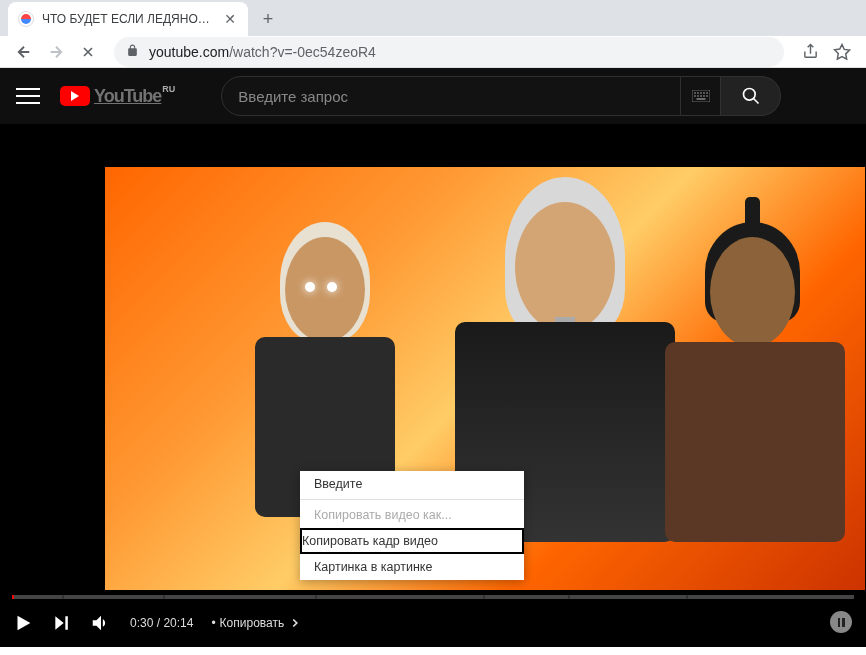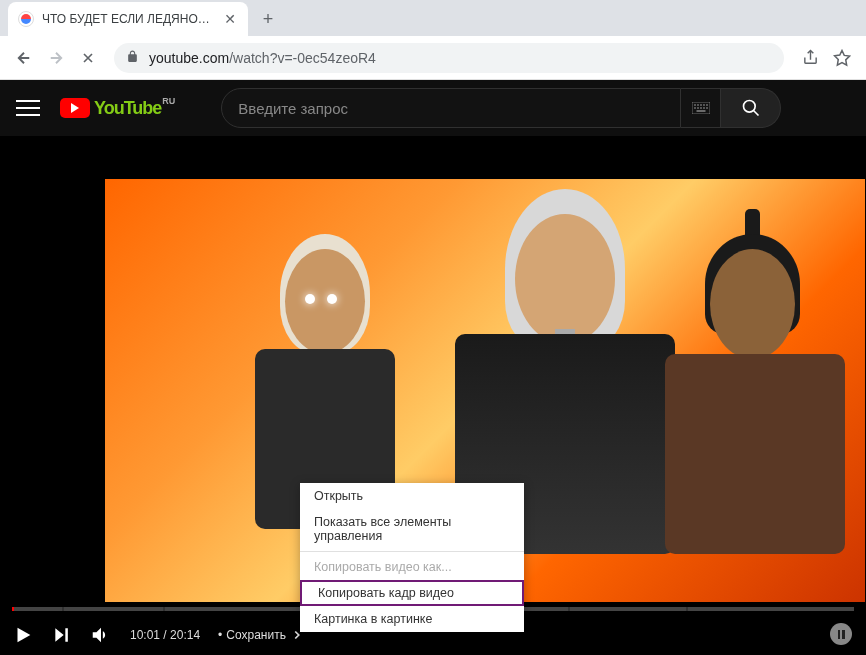--- a/index.html
+++ b/index.html
@@ -8,38 +8,38 @@
     
     .browser-chrome { background: #dee1e6; }
     .tab-bar { height: 36px; display: flex; align-items: flex-end; padding: 0 8px; }
     .tab { background: #fff; height: 34px; border-radius: 8px 8px 0 0; display: flex; align-items: center; padding: 0 10px; width: 240px; gap: 8px; }
     .tab-favicon { width: 16px; height: 16px; border-radius: 50%; background: #fff; display: flex; align-items: center; justify-content: center; border: 1px solid #ddd; }
     .tab-favicon-inner { width: 10px; height: 10px; border-radius: 50%; background: linear-gradient(to bottom, #ff4444 50%, #4488ff 50%); }
     .tab-title { font-size: 12px; color: #3c4043; white-space: nowrap; overflow: hidden; text-overflow: ellipsis; flex: 1; }
     .tab-close { width: 16px; height: 16px; display: flex; align-items: center; justify-content: center; cursor: pointer; color: #5f6368; font-size: 14px; }
     .new-tab { width: 28px; height: 28px; display: flex; align-items: center; justify-content: center; color: #5f6368; font-size: 18px; margin-left: 6px; margin-bottom: 3px; cursor: pointer; }
     
-    .toolbar { background: #fff; height: 44px; display: flex; align-items: center; padding: 0 10px; gap: 4px; border-bottom: 1px solid #e0e0e0; }
+    .toolbar { background: #fff; height: 32px; display: flex; align-items: center; padding: 0 10px; gap: 4px; border-bottom: 1px solid #e0e0e0; }
     .toolbar-btn { width: 28px; height: 28px; display: flex; align-items: center; justify-content: center; color: #5f6368; cursor: pointer; border-radius: 50%; }
     .toolbar-btn.disabled { color: #bdc1c6; }
     .address-bar { flex: 1; height: 30px; background: #f1f3f4; border-radius: 15px; display: flex; align-items: center; padding: 0 12px; gap: 10px; margin: 0 8px; }
     .lock-icon { color: #5f6368; font-size: 13px; }
     .url-text { font-size: 14px; color: #202124; flex: 1; }
     .url-text .domain { color: #202124; }
     .url-text .path { color: #5f6368; }
     .toolbar-right { display: flex; gap: 4px; }
     
     
     .yt-header { background: #0f0f0f; height: 56px; display: flex; align-items: center; padding: 0 16px; gap: 20px; }
     .hamburger { width: 24px; height: 24px; display: flex; flex-direction: column; justify-content: center; gap: 5px; cursor: pointer; }
     .hamburger-line { height: 2px; background: #fff; }
     .yt-logo { display: flex; align-items: center; gap: 2px; position: relative; }
     .yt-logo-play { width: 30px; height: 20px; background: #ff0000; border-radius: 5px; display: flex; align-items: center; justify-content: center; }
     .yt-logo-triangle { width: 0; height: 0; border-left: 8px solid #fff; border-top: 5px solid transparent; border-bottom: 5px solid transparent; }
-    .yt-logo-text { color: #84cc16; font-weight: bold; font-size: 18px; letter-spacing: -1px; margin-left: 2px; }
+    .yt-logo-text { color: #737373; font-weight: bold; font-size: 18px; letter-spacing: -1px; margin-left: 2px; text-decoration: underline; }
     .yt-logo-ru { color: #aaa; font-size: 9px; position: absolute; top: -2px; right: -14px; font-weight: bold; }
     .search-wrap { flex: 1; display: flex; max-width: 560px; margin-left: 40px; }
     .search-box { flex: 1; height: 40px; background: #121212; border: 1px solid #303030; border-radius: 20px 0 0 20px; display: flex; align-items: center; padding: 0 16px; color: #888; font-size: 15px; }
     .keyboard-btn { width: 40px; height: 40px; background: #121212; border: 1px solid #303030; border-left: none; display: flex; align-items: center; justify-content: center; color: #888; }
     .search-btn { width: 60px; height: 40px; background: #222; border: 1px solid #303030; border-left: none; border-radius: 0 20px 20px 0; display: flex; align-items: center; justify-content: center; color: #fff; cursor: pointer; }
     
     
     .video-area { background: #000; height: 523px; position: relative; }
     .video-frame { position: absolute; left: 105px; top: 43px; width: 760px; height: 423px; background: linear-gradient(135deg, #ff6600 0%, #ff9933 30%, #ffcc66 50%, #ff6600 70%, #cc3300 100%); overflow: hidden; }
     
@@ -59,21 +59,21 @@
     .body2 { position: absolute; width: 220px; height: 220px; background: linear-gradient(#1a1a1a, #333); top: 150px; border-radius: 10px; }
     .body3 { position: absolute; width: 180px; height: 200px; background: #5a3825; top: 115px; border-radius: 10px; }
     .glow-eyes { position: absolute; width: 10px; height: 10px; background: #fff; border-radius: 50%; box-shadow: 0 0 8px #fff, 22px 0 0 #fff, 22px 0 8px #fff; left: 50px; top: 55px; }
     .beard { position: absolute; width: 20px; height: 60px; background: #aaa; left: 100px; top: 145px; border-radius: 0 0 10px 10px; }
     .hair3-pony { position: absolute; width: 15px; height: 60px; background: #1a1a1a; left: 80px; top: -30px; border-radius: 5px; }
     
     
     .context-menu { position: absolute; left: 300px; top: 347px; width: 224px; background: #fff; box-shadow: 0 2px 10px rgba(0,0,0,0.3); font-size: 12.5px; color: #333; z-index: 10; }
     .menu-item { padding: 6px 14px; cursor: pointer; }
     .menu-item.disabled { color: #aaa; }
-    .menu-item.highlighted { border: 2px solid #701a75; padding: 4px 16px; }
+    .menu-item.highlighted { border: 2px solid #000000; padding: 4px 0; }
     .menu-divider { height: 1px; background: #e0e0e0; margin: 2px 0; }
     
     
     .player-controls { position: absolute; bottom: 0; left: 0; right: 0; height: 52px; background: #000; }
     .progress-bar { height: 4px; background: #333; position: relative; margin: 0 12px; }
     .progress-segments { position: absolute; display: flex; width: 100%; height: 100%; gap: 2px; }
     .progress-seg { background: #444; height: 100%; }
     .progress-fill { position: absolute; left: 0; width: 2px; height: 100%; background: #ff0000; }
     .controls-row { display: flex; align-items: center; height: 48px; padding: 0 12px; gap: 18px; }
     .ctrl-btn { color: #fff; cursor: pointer; display: flex; align-items: center; }
@@ -193,22 +193,21 @@
       </div>
     <div class="char char3">
         <div class="hair3-pony"></div>
         <div class="hair3"></div>
         <div class="head"></div>
         <div class="body3"></div>
       </div>
   </div>
 
   <div class="context-menu">
-    <div class="menu-item">Открыть</div>
-    <div class="menu-item">Показать все элементы управления</div>
+    <div class="menu-item">Введите</div>
     <div class="menu-divider"></div>
     <div class="menu-item disabled">Копировать видео как...</div>
     <div class="menu-item highlighted">Копировать кадр видео</div>
     <div class="menu-item">Картинка в картинке</div>
 
   </div>
 
   <div class="player-controls">
     <div class="progress-bar">
       <div class="progress-segments">
@@ -232,24 +231,24 @@
         <svg width="20" height="20" viewBox="0 0 24 24" fill="currentColor">
             <path d="M4 4l10 8-10 8zM16 4h3v16h-3z"></path>
           </svg>
       </div>
       <div class="ctrl-btn">
         <svg width="22" height="22" viewBox="0 0 24 24" fill="currentColor">
             <path d="M3 9v6h4l5 5V4L7 9H3zm13.5 3c0-1.8-1-3.3-2.5-4v8c1.5-.7 2.5-2.2 2.5-4z"></path>
           </svg>
       </div>
       <div class="time-display">
-        <span>10:01</span> / <span>20:14</span>
+        <span>0:30</span> / <span>20:14</span>
       </div>
       <div class="chapter-name">
-        • <span>Сохранить</span>
+        • <span>Копировать</span>
         <svg width="14" height="14" viewBox="0 0 24 24" fill="none" stroke="currentColor" stroke-width="3">
             <path d="M9 6l6 6-6 6"></path>
           </svg>
       </div>
       <div class="pause-indicator">
         <div class="pause-bar"></div>
           <div class="pause-bar"></div>
       </div>
     </div>
   </div>

